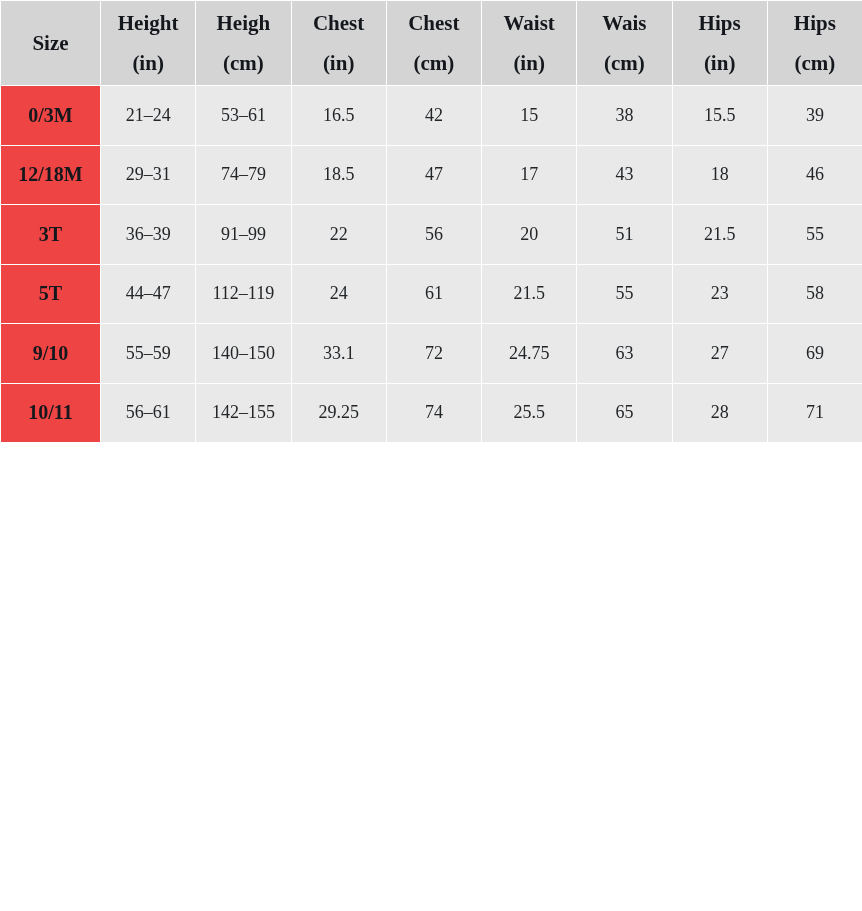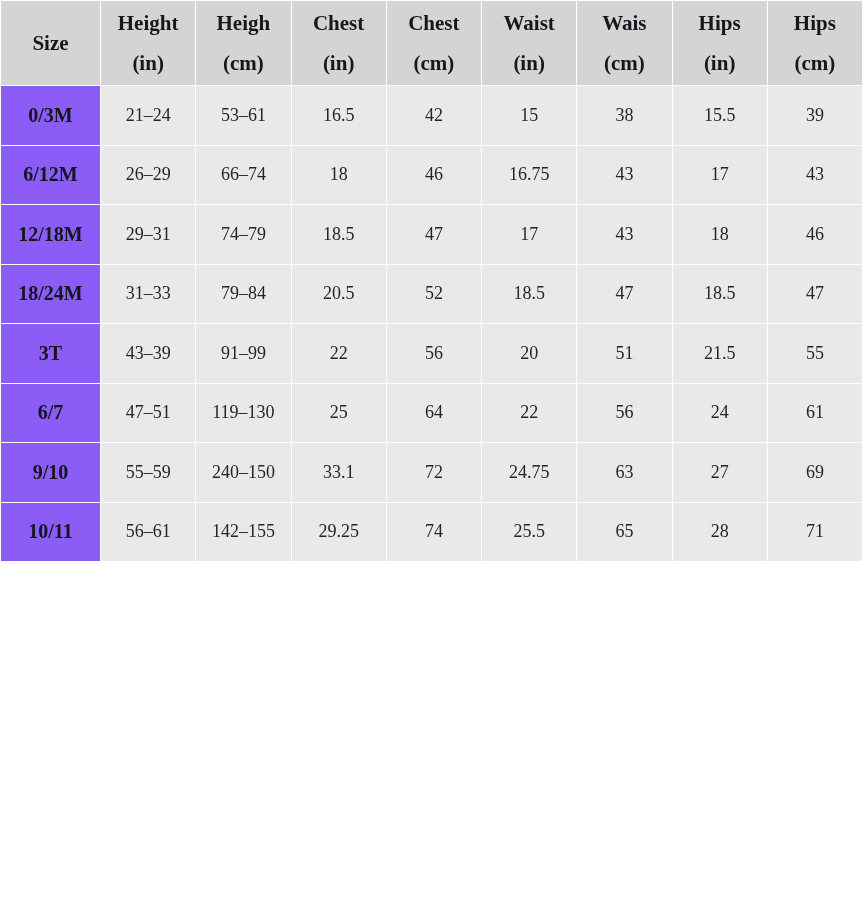--- a/index.html
+++ b/index.html
@@ -40,21 +40,21 @@
   #size-chart thead th .unit {
     display: block;
     margin-top: 15px;
   }
   #size-chart tbody td {
     height: 58.5px;
     font-size: 18px;
     color: #232629;
   }
   #size-chart tbody td.size-cell {
-    background: #8b5cf6;
+    background: #ef4444;
     font-weight: bold;
     font-size: 20px;
     color: #14171c;
   }
   #size-chart tbody td.data-cell {
     background: #e9e9e9;
   }
 </style>
 </head>
 <body>
@@ -90,78 +90,56 @@
         <td class="data-cell">21–24</td>
         <td class="data-cell">53–61</td>
         <td class="data-cell">16.5</td>
         <td class="data-cell">42</td>
         <td class="data-cell">15</td>
         <td class="data-cell">38</td>
         <td class="data-cell">15.5</td>
         <td class="data-cell">39</td>
       </tr>
       <tr>
-        <td class="size-cell">6/12M</td>
-        <td class="data-cell">26–29</td>
-        <td class="data-cell">66–74</td>
-        <td class="data-cell">18</td>
-        <td class="data-cell">46</td>
-        <td class="data-cell">16.75</td>
-        <td class="data-cell">43</td>
-        <td class="data-cell">17</td>
-        <td class="data-cell">43</td>
-      </tr>
-      <tr>
         <td class="size-cell">12/18M</td>
         <td class="data-cell">29–31</td>
         <td class="data-cell">74–79</td>
         <td class="data-cell">18.5</td>
         <td class="data-cell">47</td>
         <td class="data-cell">17</td>
         <td class="data-cell">43</td>
         <td class="data-cell">18</td>
         <td class="data-cell">46</td>
       </tr>
       <tr>
-        <td class="size-cell">18/24M</td>
-        <td class="data-cell">31–33</td>
-        <td class="data-cell">79–84</td>
-        <td class="data-cell">20.5</td>
-        <td class="data-cell">52</td>
-        <td class="data-cell">18.5</td>
-        <td class="data-cell">47</td>
-        <td class="data-cell">18.5</td>
-        <td class="data-cell">47</td>
-      </tr>
-      <tr>
         <td class="size-cell">3T</td>
-        <td class="data-cell">43–39</td>
+        <td class="data-cell">36–39</td>
         <td class="data-cell">91–99</td>
         <td class="data-cell">22</td>
         <td class="data-cell">56</td>
         <td class="data-cell">20</td>
         <td class="data-cell">51</td>
         <td class="data-cell">21.5</td>
         <td class="data-cell">55</td>
       </tr>
       <tr>
-        <td class="size-cell">6/7</td>
-        <td class="data-cell">47–51</td>
-        <td class="data-cell">119–130</td>
-        <td class="data-cell">25</td>
-        <td class="data-cell">64</td>
-        <td class="data-cell">22</td>
-        <td class="data-cell">56</td>
+        <td class="size-cell">5T</td>
+        <td class="data-cell">44–47</td>
+        <td class="data-cell">112–119</td>
         <td class="data-cell">24</td>
         <td class="data-cell">61</td>
+        <td class="data-cell">21.5</td>
+        <td class="data-cell">55</td>
+        <td class="data-cell">23</td>
+        <td class="data-cell">58</td>
       </tr>
       <tr>
         <td class="size-cell">9/10</td>
         <td class="data-cell">55–59</td>
-        <td class="data-cell">240–150</td>
+        <td class="data-cell">140–150</td>
         <td class="data-cell">33.1</td>
         <td class="data-cell">72</td>
         <td class="data-cell">24.75</td>
         <td class="data-cell">63</td>
         <td class="data-cell">27</td>
         <td class="data-cell">69</td>
       </tr>
       <tr>
         <td class="size-cell">10/11</td>
         <td class="data-cell">56–61</td>

